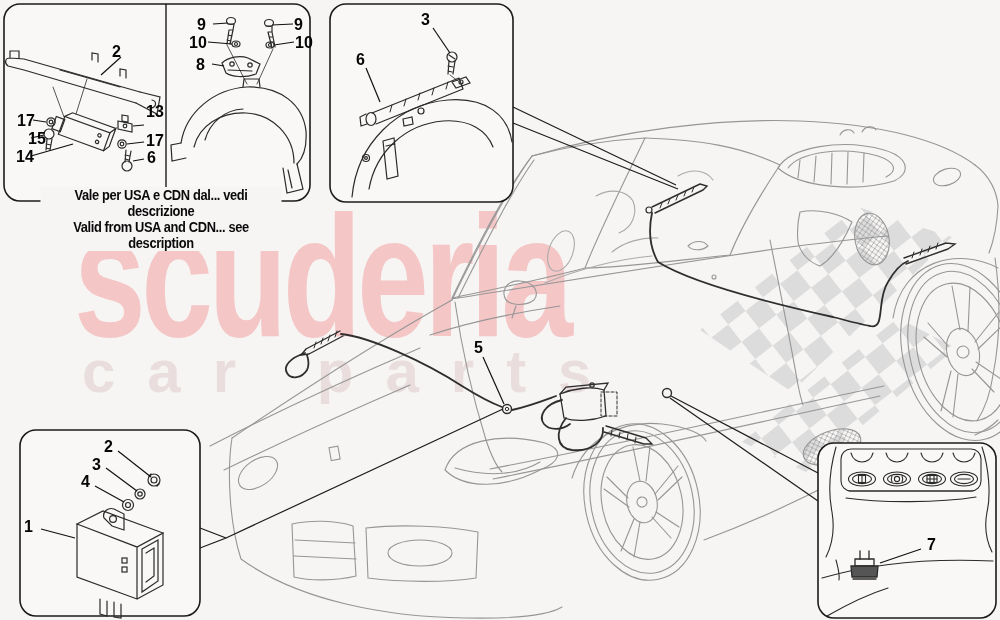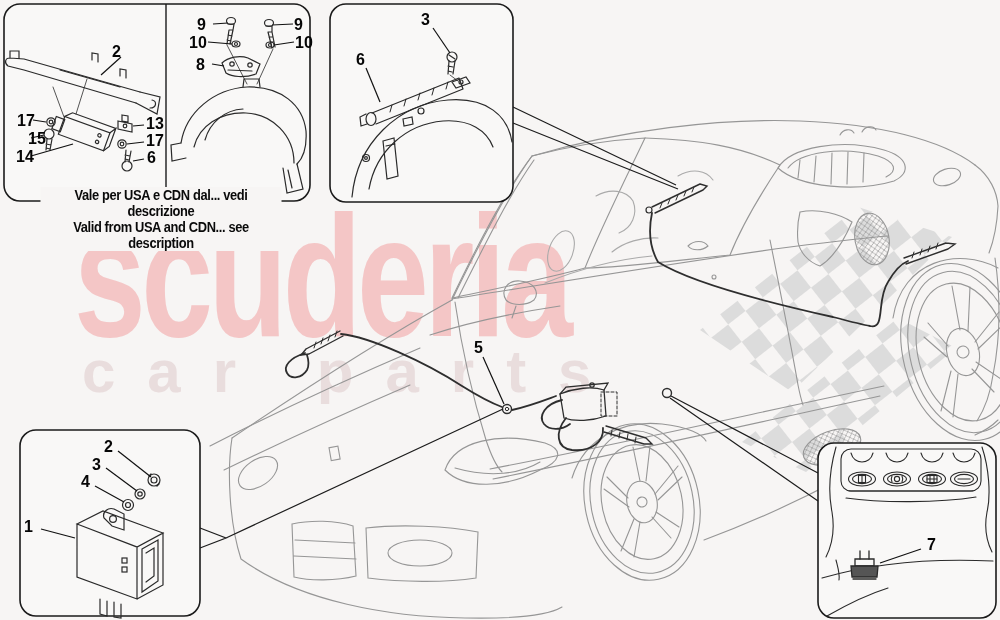--- a/index.html
+++ b/index.html
@@ -354,21 +354,21 @@
   <div class="plabel" style="left:197px;top:17px">9</div>
   <div class="plabel" style="left:294px;top:17px">9</div>
   <div class="plabel" style="left:189px;top:35px">10</div>
   <div class="plabel" style="left:295px;top:35px">10</div>
   <div class="plabel" style="left:196px;top:57px">8</div>
   <div class="plabel" style="left:356px;top:52px">6</div>
   <div class="plabel" style="left:421px;top:12px">3</div>
   <div class="plabel" style="left:17px;top:113px">17</div>
   <div class="plabel" style="left:28px;top:131px">15</div>
   <div class="plabel" style="left:16px;top:149px">14</div>
-  <div class="plabel" style="left:146px;top:116px">13</div>
+  <div class="plabel" style="left:146px;top:104px">13</div>
   <div class="plabel" style="left:146px;top:133px">17</div>
   <div class="plabel" style="left:147px;top:150px">6</div>
   <div class="plabel" style="left:474px;top:340px">5</div>
   <div class="plabel" style="left:24px;top:519px">1</div>
   <div class="plabel" style="left:104px;top:439px">2</div>
   <div class="plabel" style="left:92px;top:457px">3</div>
   <div class="plabel" style="left:81px;top:474px">4</div>
   <div class="plabel" style="left:927px;top:537px">7</div>
 </div>
 

